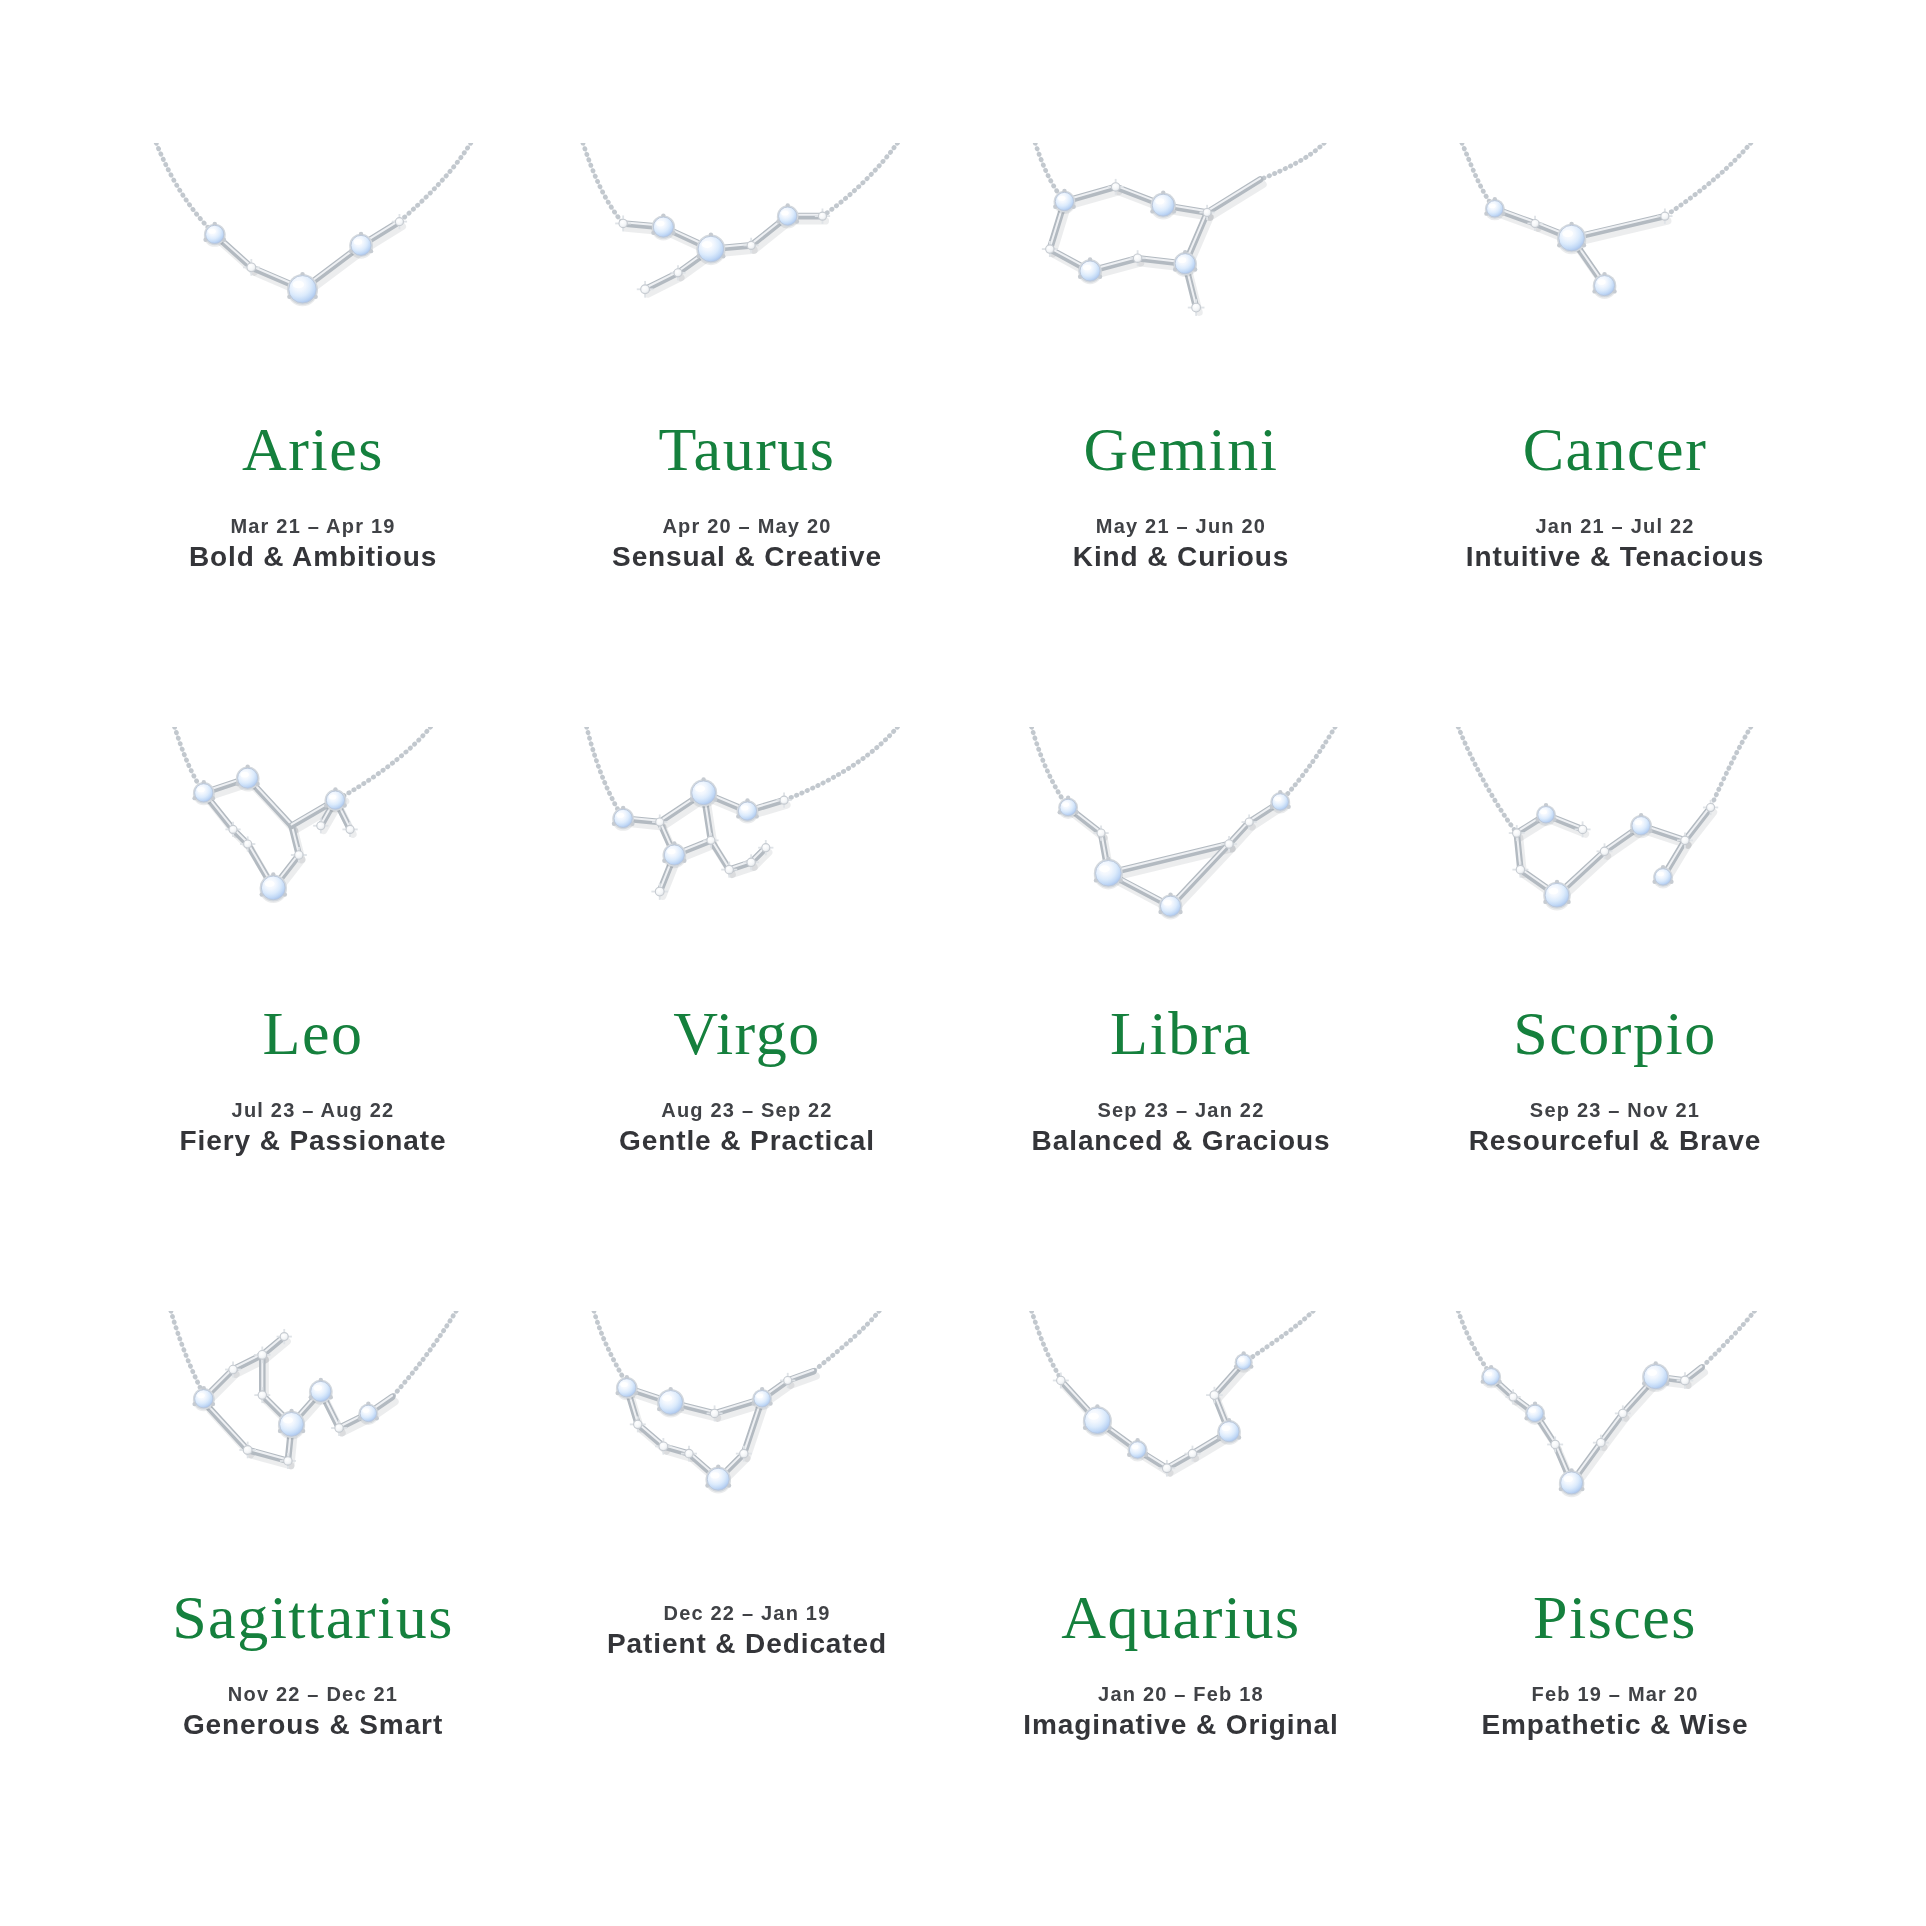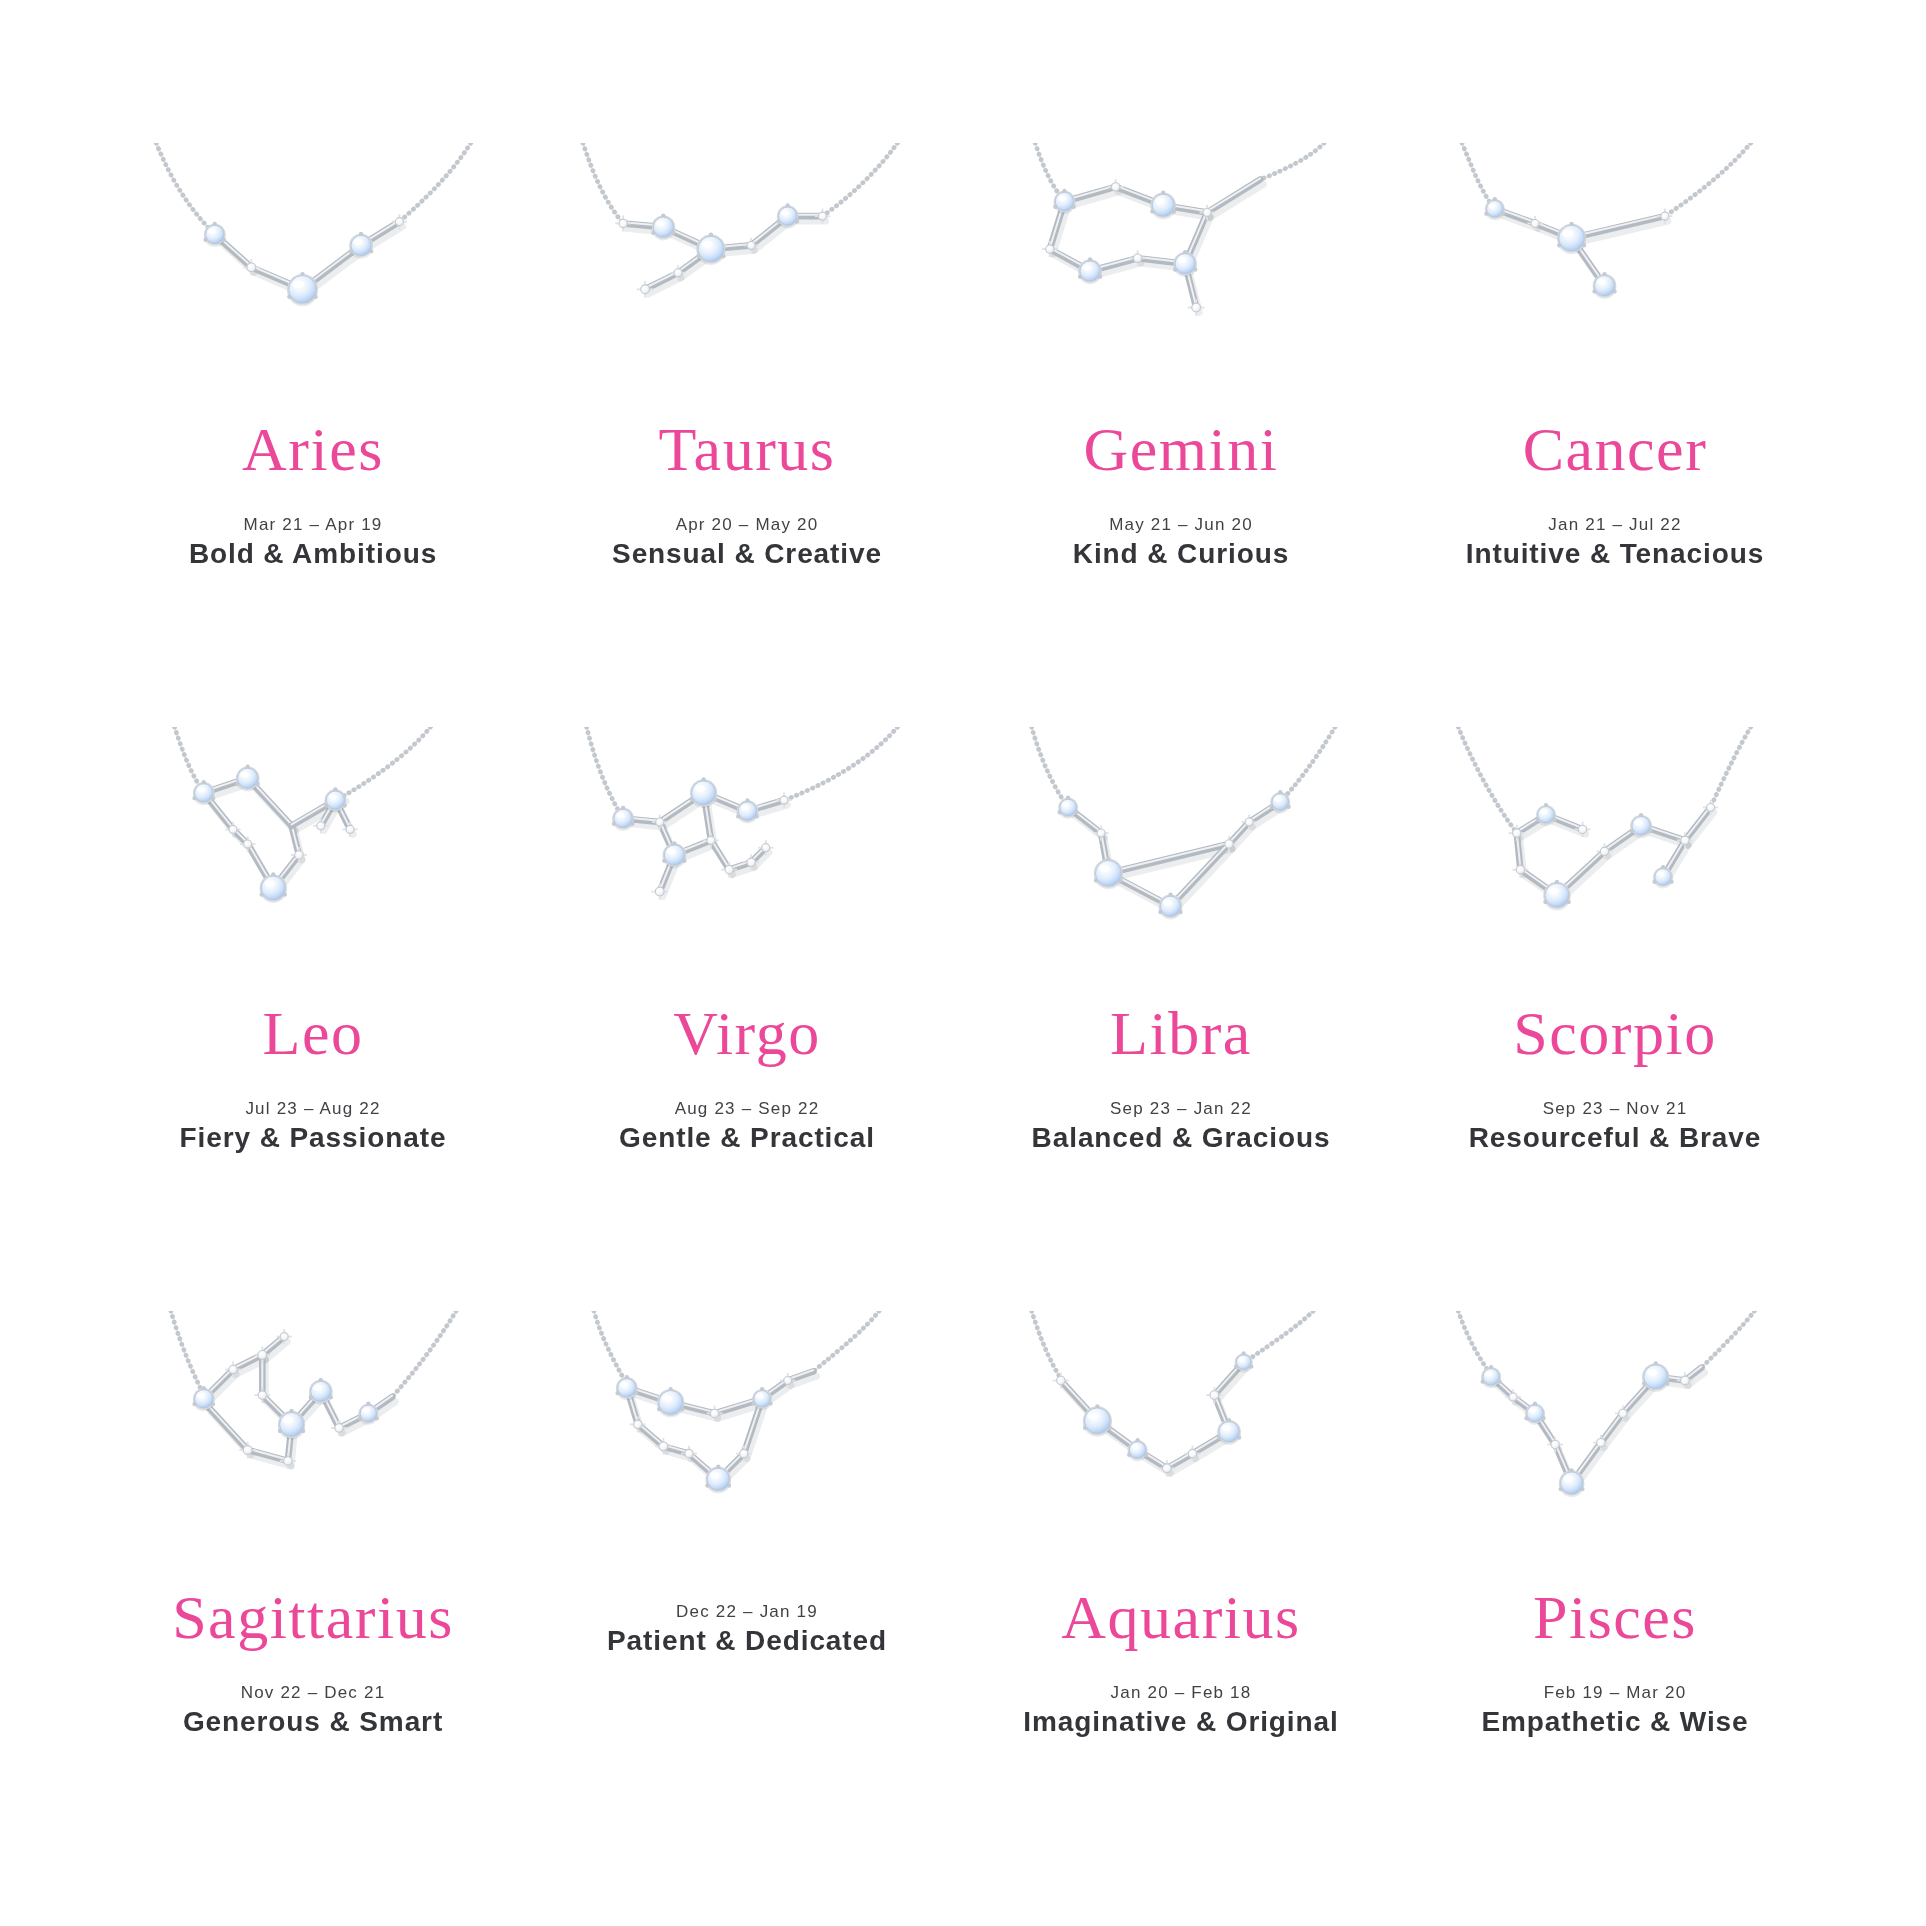--- a/index.html
+++ b/index.html
@@ -16,25 +16,25 @@
     grid-auto-rows:584px;
   }
   .cell{
     display:flex;flex-direction:column;align-items:center;
     text-align:center;margin:0;
   }
   svg.necklace{width:385px;height:256px;display:block;}
   .title{
     font-family:"Liberation Serif", serif;
     font-weight:400;font-size:62px;line-height:1;
-    color:#ec4899;letter-spacing:1.5px;margin:18.5px 0 0;
+    color:#15803d;letter-spacing:1.5px;margin:18.5px 0 0;
   }
   .date{
-    font-size:17px;color:#404246;letter-spacing:1.2px;
-    margin:35px 0 0;font-weight:400;
+    font-size:20px;color:#404246;letter-spacing:1.2px;
+    margin:35px 0 0;font-weight:700;
   }
   .trait{
     font-size:28px;font-weight:700;color:#343539;
     letter-spacing:0.9px;margin:3px 0 0;
   }
 </style>
 </head>
 <body>
 
 <svg width="0" height="0" style="position:absolute" aria-hidden="true">

